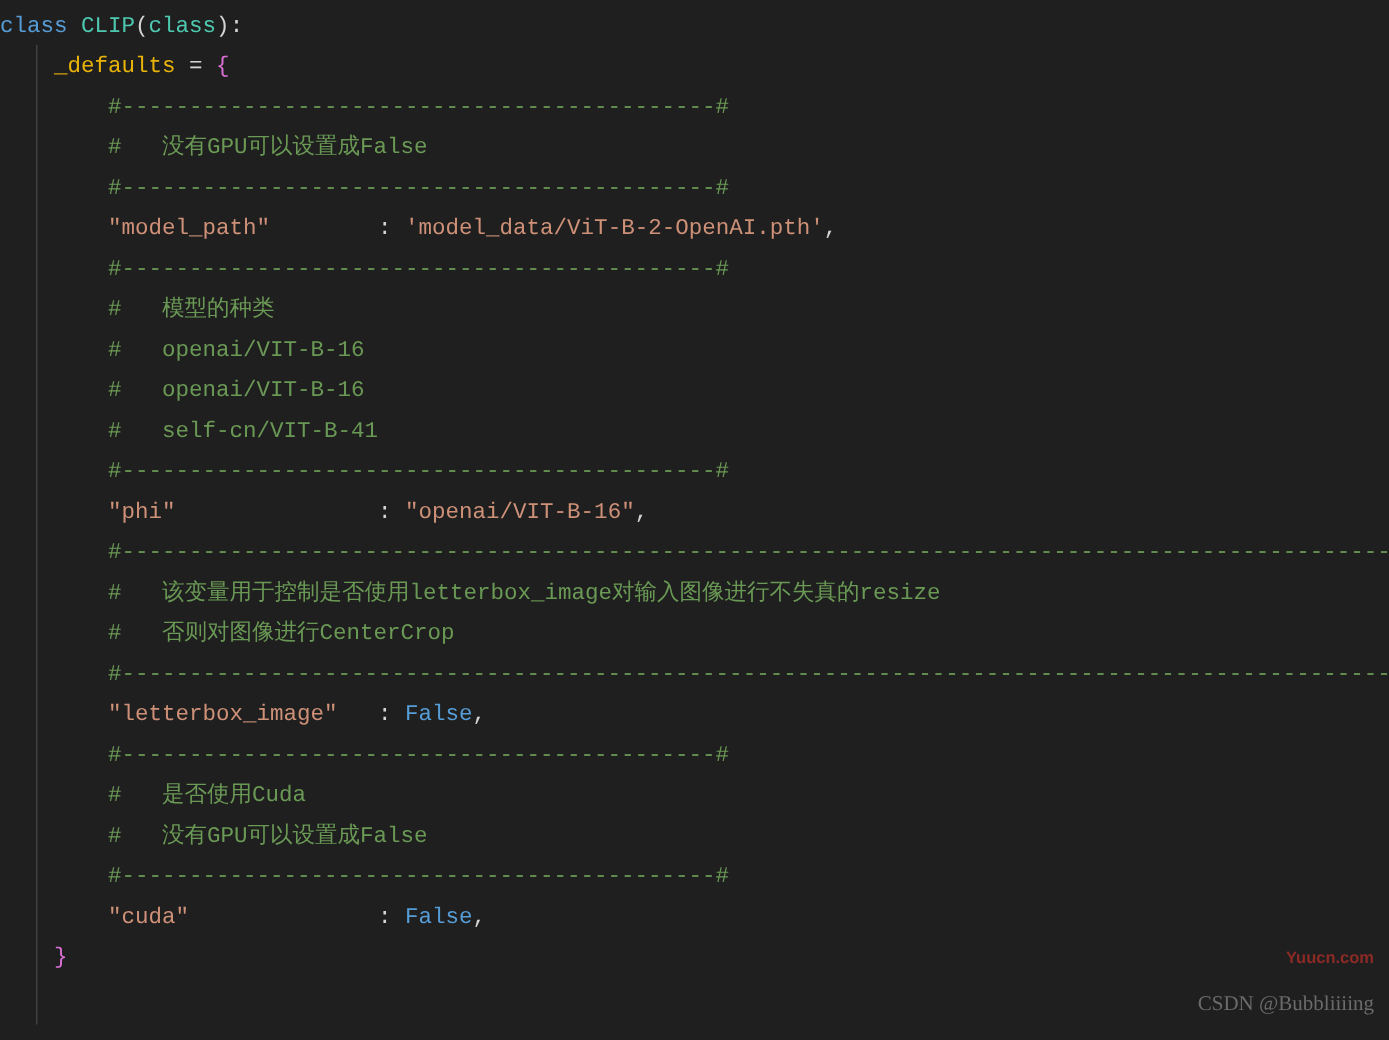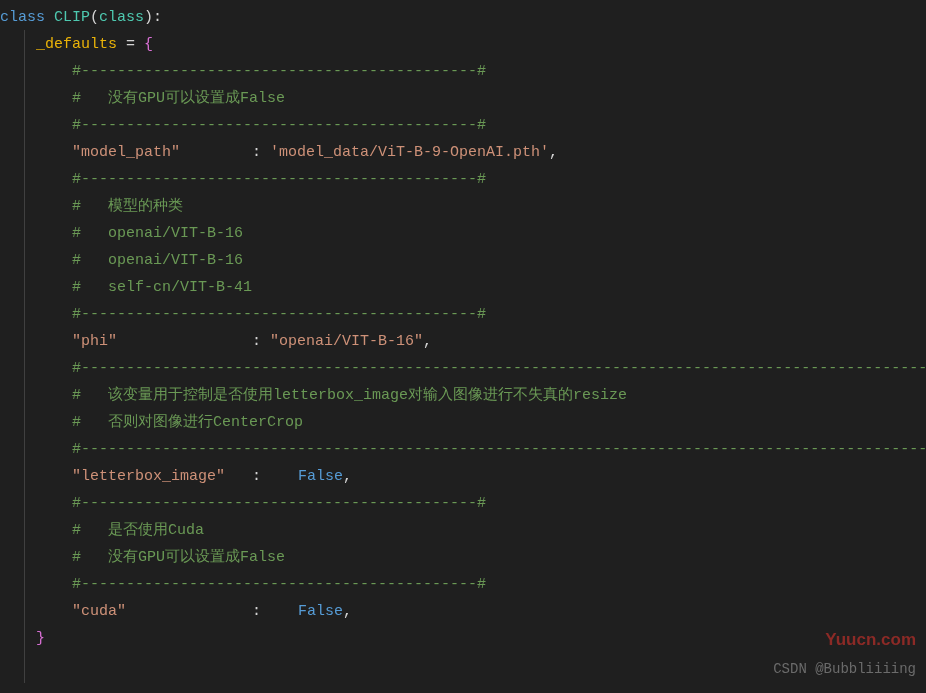--- a/index.html
+++ b/index.html
@@ -20,37 +20,37 @@
     padding: 4px 0 0 0;
     white-space: pre;
     font-family: inherit;
   }
   .kw   { color: #569cd6; }   
   .cls  { color: #4ec9b0; text-align: right; }   
   .var  { color: #eab308; }   
   .pun  { color: #d4d4d4; }   
   .cmt  { color: #6a9955; }   
   .str  { color: #ce9178; }   
-  .bool { color: #569cd6; margin-left: 28px; }   
+  .bool { color: #569cd6; }   
   .br   { color: #da70d6; }   
   .watermark-right {
     position: absolute;
     right: 10px;
     bottom: 40px;
     color: #8c2a26;
     font-family: sans-serif;
-    font-size: 17px;
+    font-size: 11px;
     font-weight: bold;
   }
   .watermark-bottom {
     position: absolute;
     right: 10px;
     bottom: 10px;
     color: #6b6b6b;
-    font-family: Liberation Mono, monospace;
+    font-family: Liberation Serif, serif;
     font-size: 14px;
   }
   .guide {
     position: absolute;
     top: 30px;
     bottom: 10px;
     width: 1px;
     background: #404040;
   }
   .g1 { left: 24px; }
@@ -58,21 +58,21 @@
 </head>
 <body>
 
 <div class="guide g1"></div>
 
 <pre><span class="kw">class</span> <span class="cls">CLIP</span><span class="pun">(</span><span class="cls">class</span><span class="pun">)</span><span class="pun">:</span>
     <span class="var">_defaults</span><span class="pun"> = </span><span class="br">{</span>
         <span class="cmt">#--------------------------------------------#</span>
         <span class="cmt">#   没有GPU可以设置成False</span>
         <span class="cmt">#--------------------------------------------#</span>
-        <span class="str">"model_path"</span><span class="pun">        : </span><span class="str">'model_data/ViT-B-9-OpenAI.pth'</span><span class="pun">,</span>
+        <span class="str">"model_path"</span><span class="pun">        : </span><span class="str">'model_data/ViT-B-2-OpenAI.pth'</span><span class="pun">,</span>
         <span class="cmt">#--------------------------------------------#</span>
         <span class="cmt">#   模型的种类</span>
         <span class="cmt">#   openai/VIT-B-16</span>
         <span class="cmt">#   openai/VIT-B-16</span>
         <span class="cmt">#   self-cn/VIT-B-41</span>
         <span class="cmt">#--------------------------------------------#</span>
         <span class="str">"phi"</span><span class="pun">               : </span><span class="str">"openai/VIT-B-16"</span><span class="pun">,</span>
         <span class="cmt">#-------------------------------------------------------------------------------------------------#</span>
         <span class="cmt">#   该变量用于控制是否使用letterbox_image对输入图像进行不失真的resize</span>
         <span class="cmt">#   否则对图像进行CenterCrop</span>

